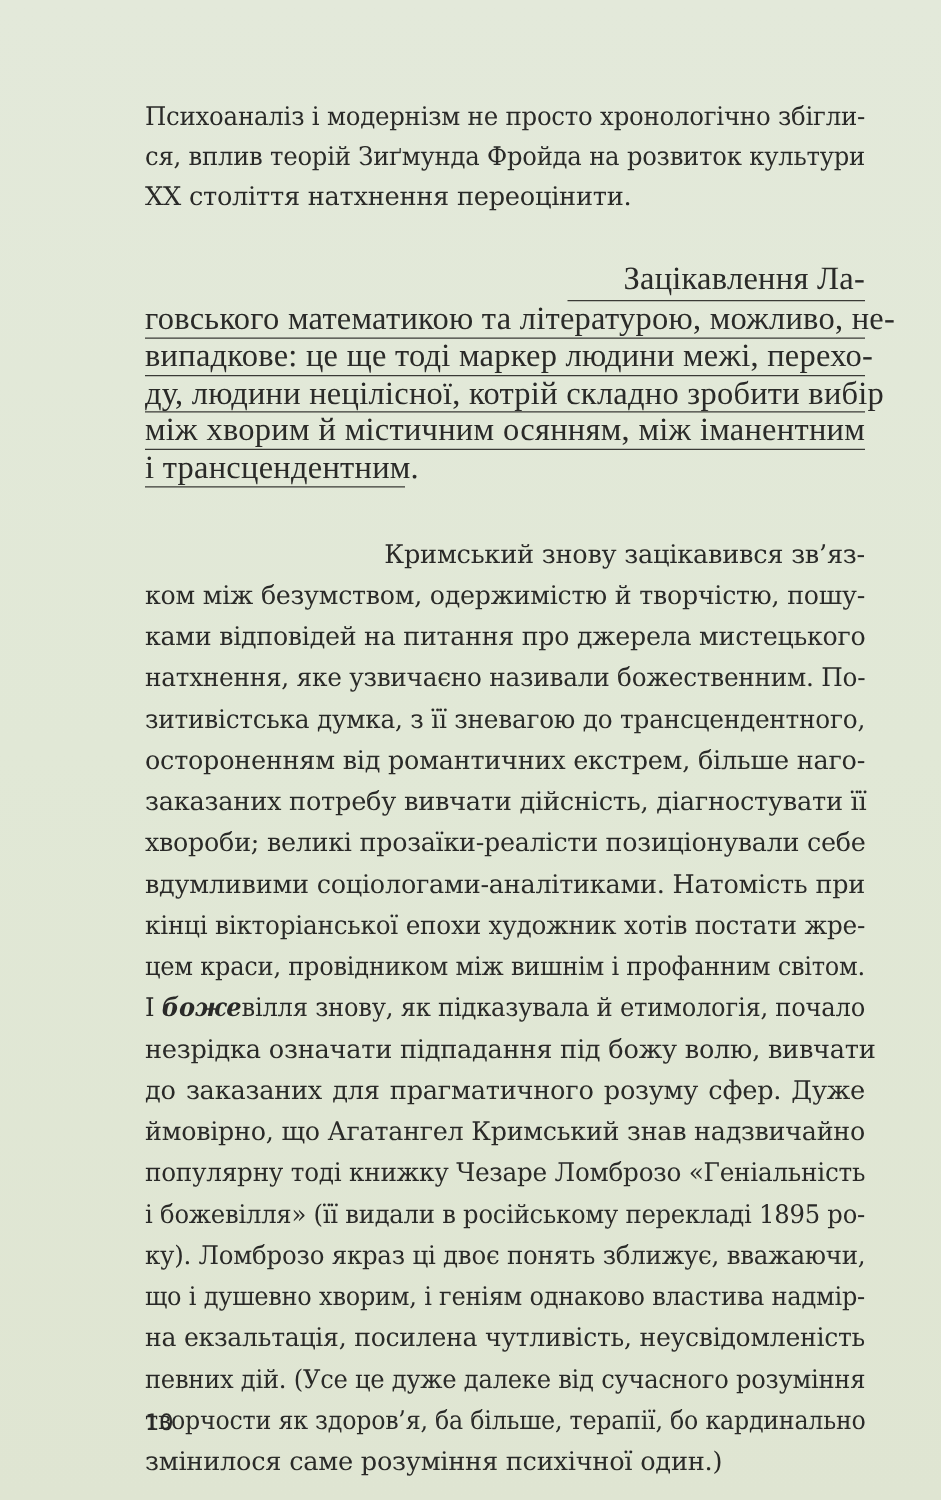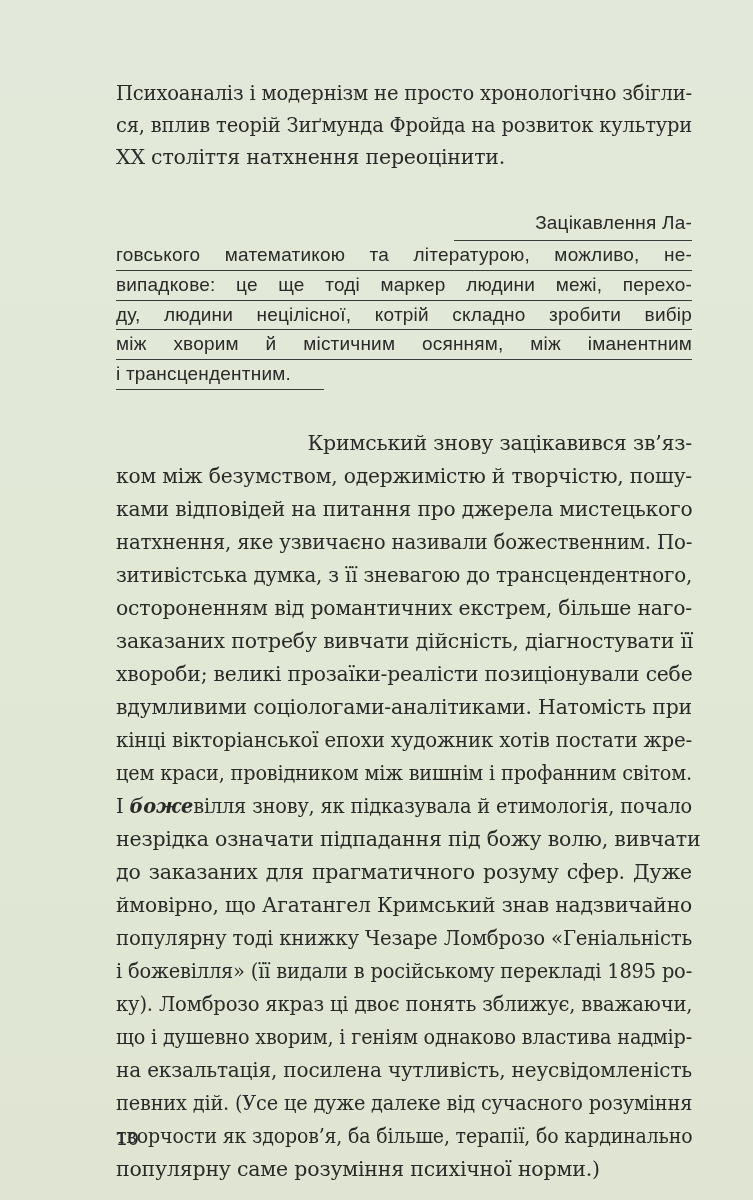--- a/index.html
+++ b/index.html
@@ -12,21 +12,21 @@
   }
   .page { position:absolute; left:116px; top:0; width:576px; }
   .line {
     position:absolute; left:0; width:576px;
     font-size:20.5px; line-height:30px; white-space:nowrap;
     letter-spacing:-0.2px;
     transform-origin:left top;
   }
   .justify { text-align:justify; text-align-last:justify; }
   .right { text-align:right; }
-  .sans { font-family:Liberation Sans, sans-serif; letter-spacing:0.2px; font-size:19px; }
+  .sans { font-family:Liberation Serif, serif; letter-spacing:0.2px; font-size:26px; }
   .ul { position:absolute; height:1px; background:#3a3a36; left:0; }
   .bold-it { font-weight:bold; font-style:italic; }
   .pagenum { position:absolute; left:116px; top:1128px; font-family:"DejaVu Sans","Liberation Sans",sans-serif; font-size:18px; color:#2a2a28; }
 </style>
 </head>
 <body>
 
 <div class="page">
 
   <div class="line justify" style="top: 78px; width: 604px; transform: scaleX(0.953642);">Психоаналіз і модернізм не просто хронологічно збігли-</div>
@@ -63,16 +63,16 @@
   <div class="line justify" style="top:824px">незрідка означати підпадання під божу волю, вивчати</div>
   <div class="line justify" style="top:857px">до заказаних для прагматичного розуму сфер. Дуже</div>
   <div class="line justify" style="top: 890px; width: 582px; transform: scaleX(0.989691);">ймовірно, що Агатангел Кримський знав надзвичайно</div>
   <div class="line justify" style="top: 923px; width: 598px; transform: scaleX(0.963211);">популярну тоді книжку Чезаре Ломброзо «Геніальність</div>
   <div class="line justify" style="top: 956px; width: 608px; transform: scaleX(0.947368);">і божевілля» (її видали в російському перекладі 1895 ро-</div>
   <div class="line justify" style="top: 989px; width: 603px; transform: scaleX(0.955224);">ку). Ломброзо якраз ці двоє понять зближує, вважаючи,</div>
   <div class="line justify" style="top: 1022px; width: 614px; transform: scaleX(0.938111);">що і душевно хворим, і геніям однаково властива надмір-</div>
   <div class="line justify" style="top: 1055px; width: 589px; transform: scaleX(0.977929);">на екзальтація, посилена чутливість, неусвідомленість</div>
   <div class="line justify" style="top: 1088px; width: 611px; transform: scaleX(0.942717);">певних дій. (Усе це дуже далеке від сучасного розуміння</div>
   <div class="line justify" style="top: 1121px; width: 622px; transform: scaleX(0.926045);">творчости як здоров’я, ба більше, терапії, бо кардинально</div>
-  <div class="line" style="top:1154px">популярну саме розуміння психічної норми.)</div>
+  <div class="line" style="top:1154px">змінилося саме розуміння психічної один.)</div>
 </div>
 
 <div class="pagenum">10</div>
 
 </body></html>

